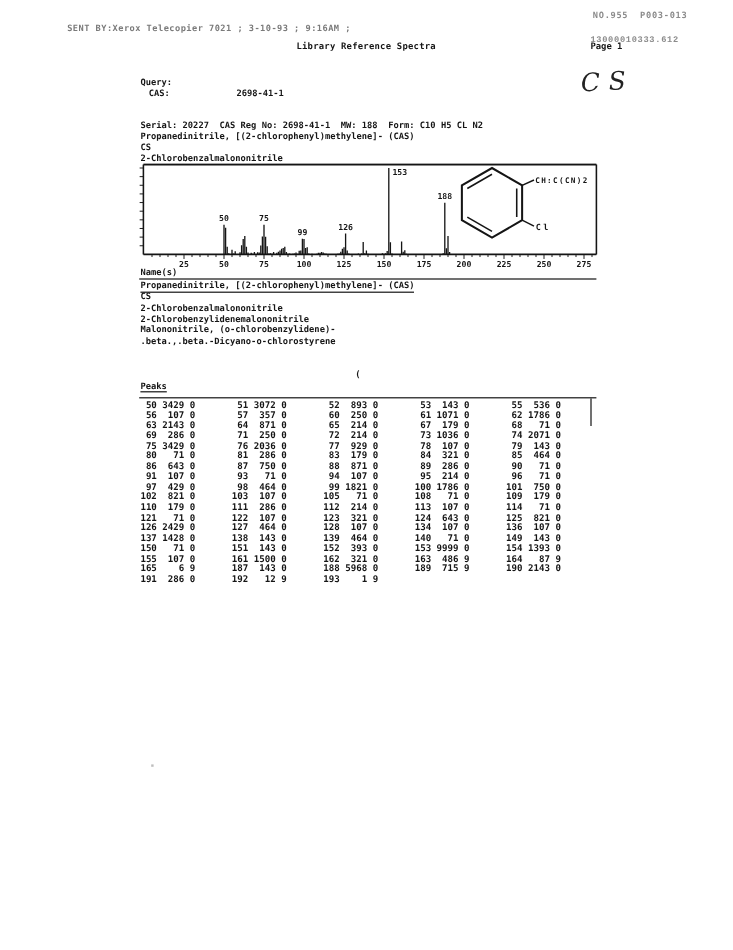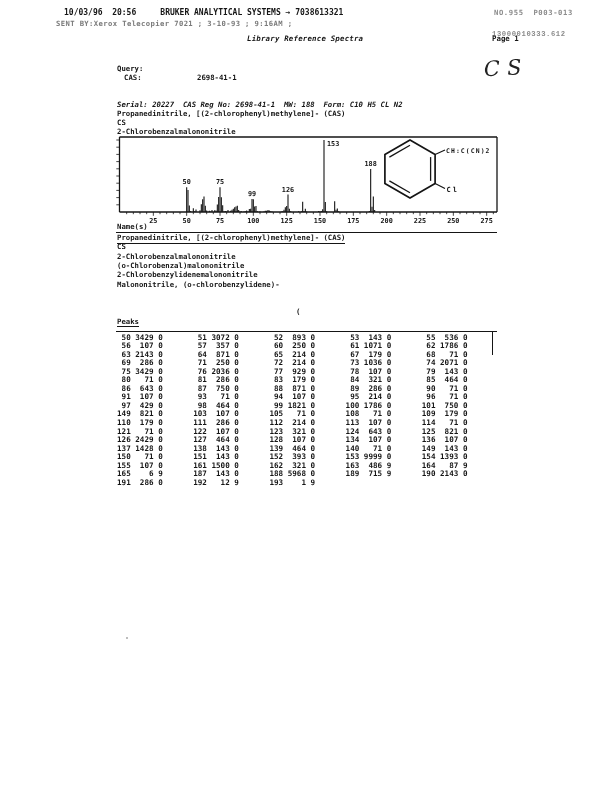--- a/index.html
+++ b/index.html
@@ -30,35 +30,34 @@
   }
   .peaks-grid .pk{white-space:pre;line-height:8.55px;}
   svg text{font-family:"DejaVu Sans Mono","Liberation Mono",monospace;font-weight:bold;fill:#151515;}
   .artifact-dot{position:absolute;left:126px;top:637px;width:2px;height:2px;background:#bdbdbd;}
 </style>
 </head>
 <body>
 
 <div class="page">
 
-  <span class="txt fs8" style="left:64px;top:9px;">10/03/96  20:56     BRUKER ANALYTICAL SYSTEMS → 7038613321</span>
   <span class="txt fs72 garble" style="left:476px;top:9px;">NO.955  P003-013</span>
   <span class="txt fs72 garble2" style="left:38px;top:20px;">SENT BY:Xerox Telecopier 7021 ; 3-10-93 ; 9:16AM ;</span>
   <span class="txt fs72 garble" style="left:474px;top:31px;font-family:Liberation Mono, monospace;">13000010333.612</span>
 
-  <span class="txt" style="left:247px;top:35px;font-size:7.4px;letter-spacing:0.2px;font-style:italic;">Library Reference Spectra</span>
+  <span class="txt" style="left:247px;top:35px;font-size:7.4px;letter-spacing:0.2px;">Library Reference Spectra</span>
   <span class="txt" style="left:492px;top:35px;font-size:7.4px;">Page 1</span>
 
   <span class="txt hand" style="left:484px;top:58px;">CS</span>
 
   <span class="txt fs73" style="left:117px;top:65px;">Query:</span>
   <span class="txt fs73" style="left:124px;top:74px;">CAS:</span>
   <span class="txt fs73" style="left:169px;top:74px;margin-left:28px;">2698-41-1</span>
 
-  <span class="txt fs73" style="left:117px;top:100.5px;font-style:italic;">Serial: 20227  CAS Reg No: 2698-41-1  MW: 188  Form: C10 H5 CL N2</span>
+  <span class="txt fs73" style="left:117px;top:100.5px;">Serial: 20227  CAS Reg No: 2698-41-1  MW: 188  Form: C10 H5 CL N2</span>
   <span class="txt fs73" style="left:117px;top:109.8px;">Propanedinitrile, [(2-chlorophenyl)methylene]- (CAS)</span>
   <span class="txt fs73" style="left:117px;top:119.1px;">CS</span>
   <span class="txt fs73" style="left:117px;top:128.4px;">2-Chlorobenzalmalononitrile</span>
 
   <svg style="position:absolute;left:116px;top:136px;" width="385" height="92" viewBox="0 0 385 92">
     <g stroke="#151515" fill="none">
       <polygon points="294,4 319.1,18.5 319.1,47.5 294,62 268.9,47.5 268.9,18.5" stroke-width="1.7"></polygon>
       <line x1="273.4" y1="21.1" x2="294" y2="9.2" stroke-width="1.3"></line>
       <line x1="314.6" y1="21.1" x2="314.6" y2="44.9" stroke-width="1.3"></line>
       <line x1="273.4" y1="44.9" x2="294" y2="56.8" stroke-width="1.3"></line>
@@ -251,23 +250,23 @@
         <text x="254.66666666666666" y="30.026102610261027" font-size="6.8" text-anchor="middle">188</text>
       </g>
     </svg>
 
   <span class="txt fs73" style="left:117px;top:223px;">Name(s)</span>
   <div class="rule" style="left:116px;top:231.5px;width:381px;height:1.5px;"></div>
   <div class="nameslist">
     <div><span class="u">Propanedinitrile, [(2-chlorophenyl)methylene]- (CAS)</span></div>
     <div>CS</div>
     <div>2-Chlorobenzalmalononitrile</div>
-    <div>(o-Chlorobenzal)malononitrile</div>
     <div>2-Chlorobenzylidenemalononitrile</div>
     <div>Malononitrile, (o-chlorobenzylidene)-</div>
+    <div>.beta.,.beta.-Dicyano-o-chlorostyrene</div>
   </div>
   <span class="txt fs73" style="left:296px;top:308px;">(</span>
 
   <span class="txt fs73 u" style="left:117px;top:318px;">Peaks</span>
   <div class="rule" style="left:116px;top:330.5px;width:381px;height:1.6px;"></div>
   <div class="rule" style="left:492px;top:332px;width:1.2px;height:23px;"></div>
   <div class="peaks-grid">
       <span class="pk"> 50 3429 0</span>
       <span class="pk"> 51 3072 0</span>
       <span class="pk"> 52  893 0</span>
@@ -306,21 +305,21 @@
       <span class="pk"> 91  107 0</span>
       <span class="pk"> 93   71 0</span>
       <span class="pk"> 94  107 0</span>
       <span class="pk"> 95  214 0</span>
       <span class="pk"> 96   71 0</span>
       <span class="pk"> 97  429 0</span>
       <span class="pk"> 98  464 0</span>
       <span class="pk"> 99 1821 0</span>
       <span class="pk">100 1786 0</span>
       <span class="pk">101  750 0</span>
-      <span class="pk">149  821 0</span>
+      <span class="pk">102  821 0</span>
       <span class="pk">103  107 0</span>
       <span class="pk">105   71 0</span>
       <span class="pk">108   71 0</span>
       <span class="pk">109  179 0</span>
       <span class="pk">110  179 0</span>
       <span class="pk">111  286 0</span>
       <span class="pk">112  214 0</span>
       <span class="pk">113  107 0</span>
       <span class="pk">114   71 0</span>
       <span class="pk">121   71 0</span>

